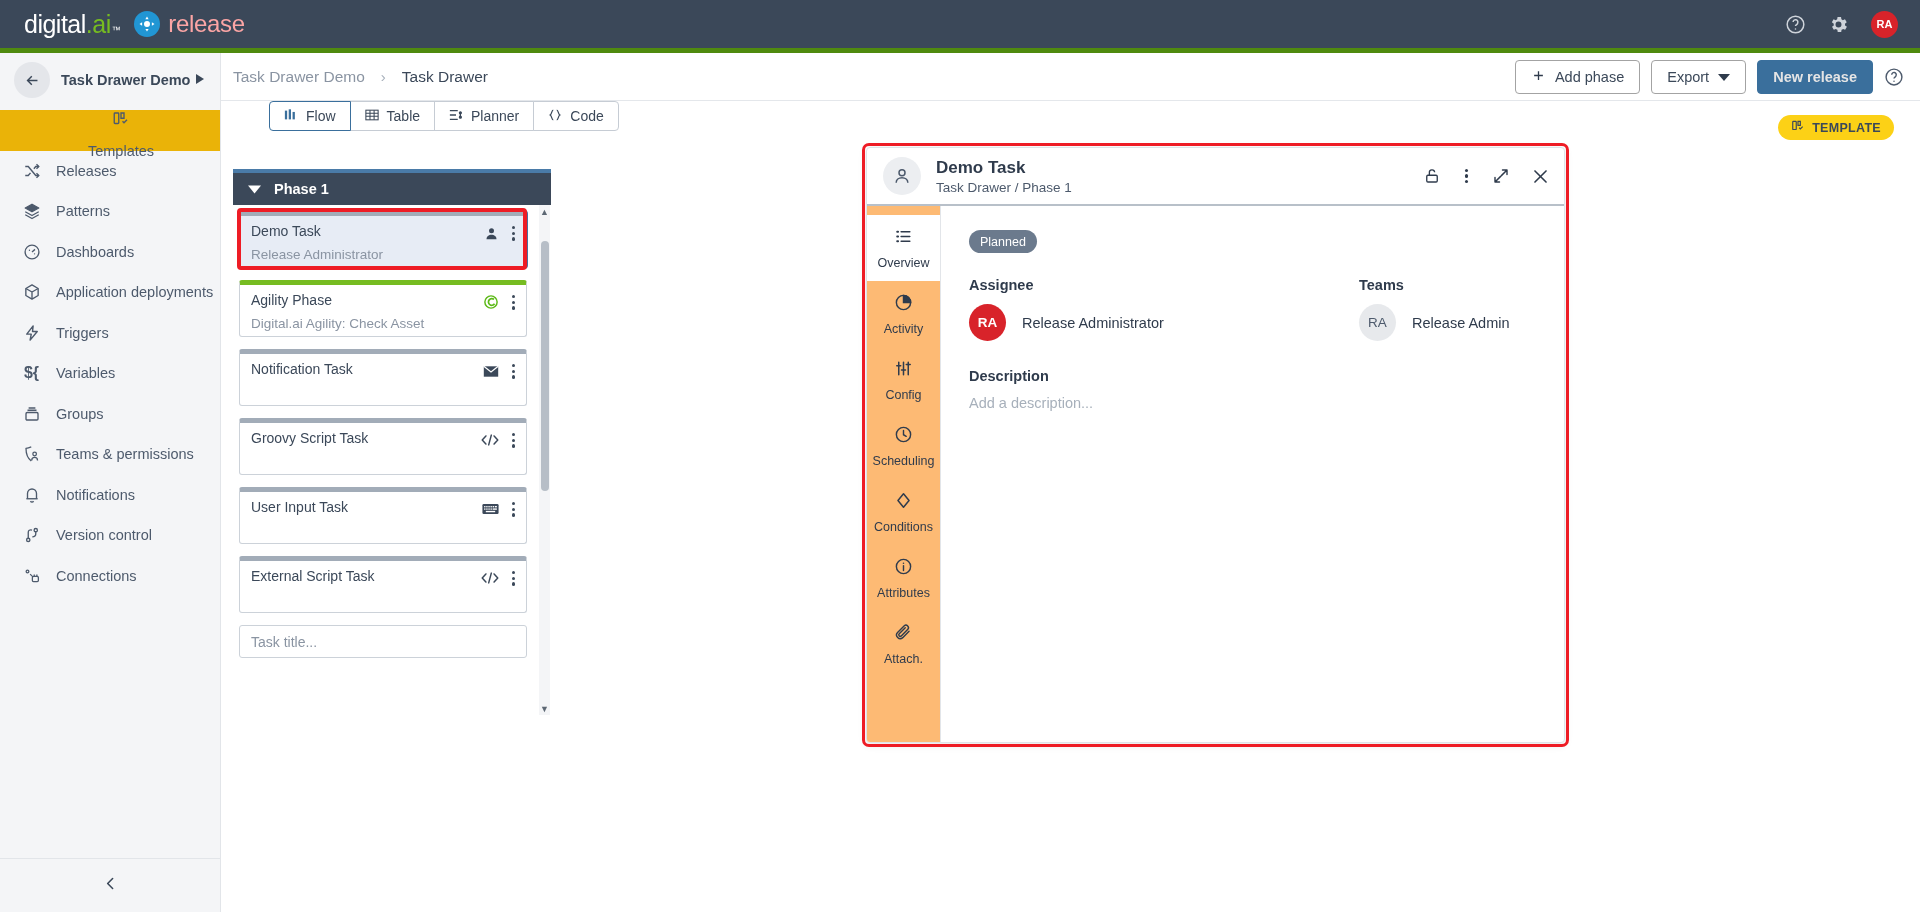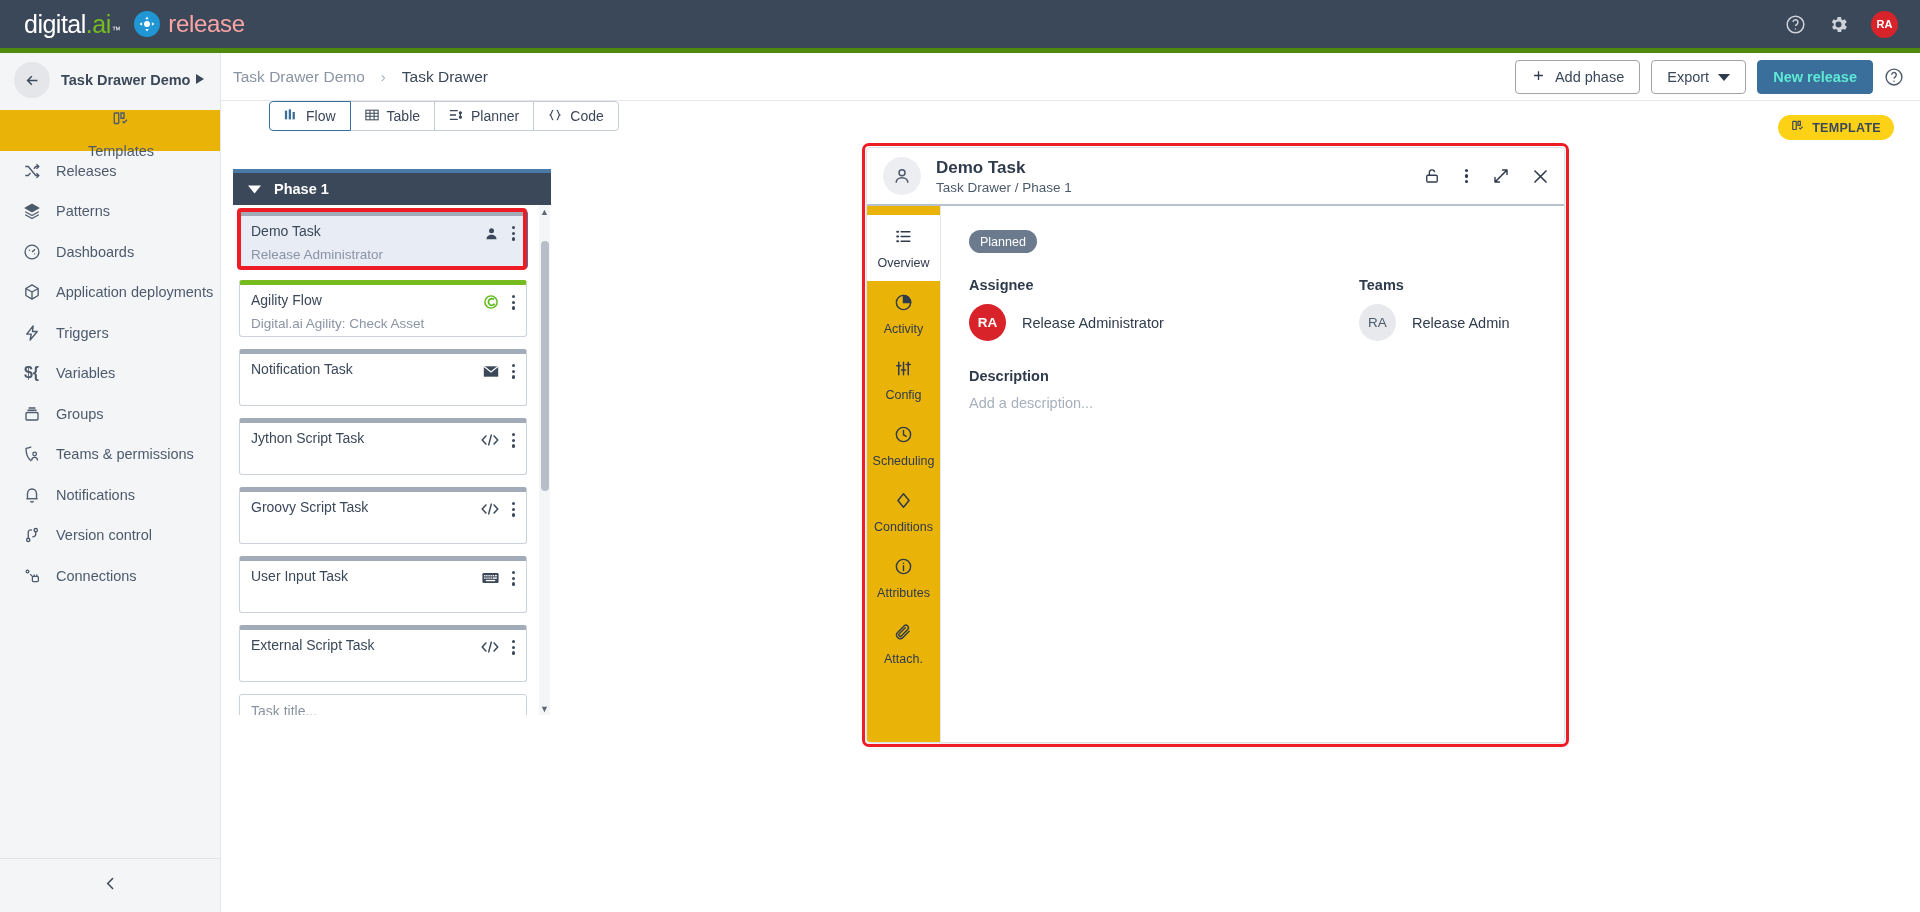--- a/index.html
+++ b/index.html
@@ -88,21 +88,21 @@
   .crumb-sep { margin: 0 16px; color: #a7b0bb; font-size: 15px; }
   .crumb-cur { font-size: 15.5px; color: #3b4859; }
   .crumbbar-right { margin-left: auto; display: flex; align-items: center; gap: 11px; padding-right: 16px; }
   .btn {
     height: 34px; border: 1px solid #a3a3a3; border-radius: 4px; background: #fff;
     color: #3b4859; font-size: 14.5px; padding: 0 15px;
     display: flex; align-items: center; gap: 9px; cursor: pointer;
     font-family: "Liberation Sans", sans-serif;
   }
   .btn-primary {
-    background: #3a6f9c; border-color: #3a6f9c; color: #5eead4; font-weight: bold; justify-content: flex-end;
+    background: #3a6f9c; border-color: #3a6f9c; color: #e5e5e5; font-weight: bold; justify-content: flex-end;
   }
   .help-circle { color: #4d5a6c; cursor: pointer; display: flex; }
   
   .tabsrow { height: 53px; display: flex; padding-left: 8px; position: relative; margin-left: 40px; }
   .tabs { display: flex; }
   .tab {
     height: 30px; border: 1px solid #c6ccd4; background: #fff;
     display: flex; align-items: center; gap: 8px; padding: 0 14px;
     color: #3b4859; font-size: 14px; cursor: pointer; margin-left: -1px;
   }
@@ -188,21 +188,21 @@
     width: 38px; height: 38px; border-radius: 50%; background: #eceef1;
     display: flex; align-items: center; justify-content: center; color: #4d5a6c; flex: none;
   }
   .dh-text { margin-left: 15px; }
   .dh-title { font-size: 17px; font-weight: bold; color: #2f3b4c; }
   .dh-sub { font-size: 13.5px; color: #4d5a6c; margin-top: 2px; }
   .dh-icons { margin-left: auto; display: flex; align-items: center; gap: 21px; }
   .d-ico { color: #2f3b4c; cursor: pointer; display: flex; }
   .drawer-body { display: flex; height: 536px; }
   .drawer-tabs {
-    width: 74px; background: #eab308; border-right: 1px solid #e2e5e9;
+    width: 74px; background: #fdba74; border-right: 1px solid #e2e5e9;
     padding-top: 9px; flex: none;
   }
   .dtab {
     height: 66px; display: flex; flex-direction: column; align-items: center;
     justify-content: center; gap: 7px; cursor: pointer;
     font-size: 12.5px; color: #2f3b4c;
   }
   .dtab.active { background: #ffffff; }
   .drawer-content { flex: 1; padding: 24px 28px; position: relative; }
   .status-pill {
@@ -497,21 +497,21 @@
               </span>
             <span class="kebab">
                 <i></i>
                 <i></i>
                 <i></i>
               </span>
           </span>
         </div>
 
         <div class="task-card green">
-          <span class="task-title">Agility Flow</span>
+          <span class="task-title">Agility Phase</span>
           <span class="task-sub">Digital.ai Agility: Check Asset</span>
           <span class="task-icons">
             <span class="t-ico">
                 <svg width="16" height="16" viewBox="0 0 24 24" fill="none" stroke="#5cb917" stroke-width="2.2">
                   <circle cx="12" cy="12" r="9.2"></circle>
                   <path d="M16.5 8.2a5 5 0 10.8 6.6" stroke-width="2.6"></path>
                 </svg>
               </span>
             <span class="kebab">
                 <i></i>
@@ -532,35 +532,20 @@
                 </svg>
               </span>
             <span class="kebab">
                 <i></i>
                 <i></i>
                 <i></i>
               </span>
           </span>
         </div>
 
-        <div class="task-card">
-          <span class="task-title">Jython Script Task</span>
-          <span class="task-icons">
-            <span class="t-ico">
-                <svg width="18" height="14" viewBox="0 0 22 14" fill="none" stroke="currentColor" stroke-width="1.8" stroke-linecap="round" stroke-linejoin="round">
-                  <path d="M6 2L1.5 7 6 12M16 2l4.5 5-4.5 5M12.6 1l-3.2 12"></path>
-                </svg>
-              </span>
-            <span class="kebab">
-                <i></i>
-                <i></i>
-                <i></i>
-              </span>
-          </span>
-        </div>
 
         <div class="task-card">
           <span class="task-title">Groovy Script Task</span>
           <span class="task-icons">
             <span class="t-ico">
                 <svg width="18" height="14" viewBox="0 0 22 14" fill="none" stroke="currentColor" stroke-width="1.8" stroke-linecap="round" stroke-linejoin="round">
                   <path d="M6 2L1.5 7 6 12M16 2l4.5 5-4.5 5M12.6 1l-3.2 12"></path>
                 </svg>
               </span>
             <span class="kebab">

